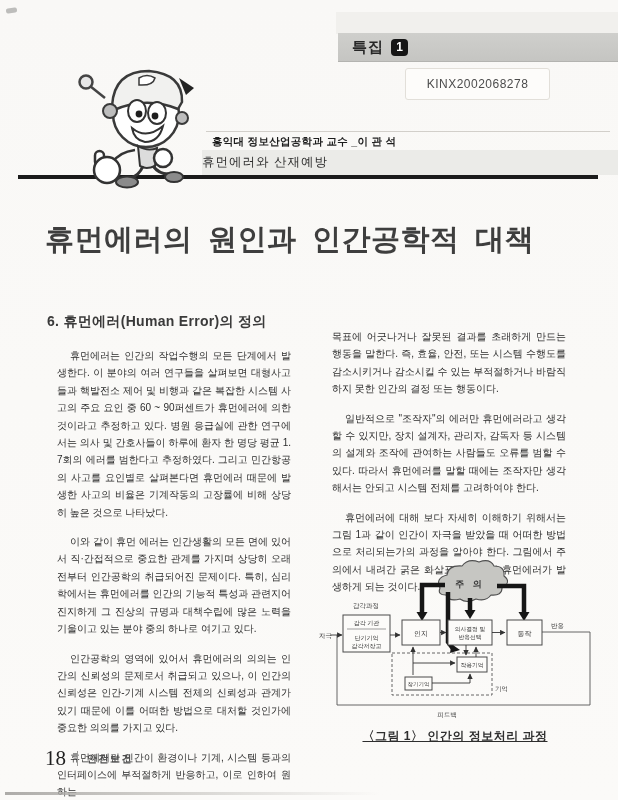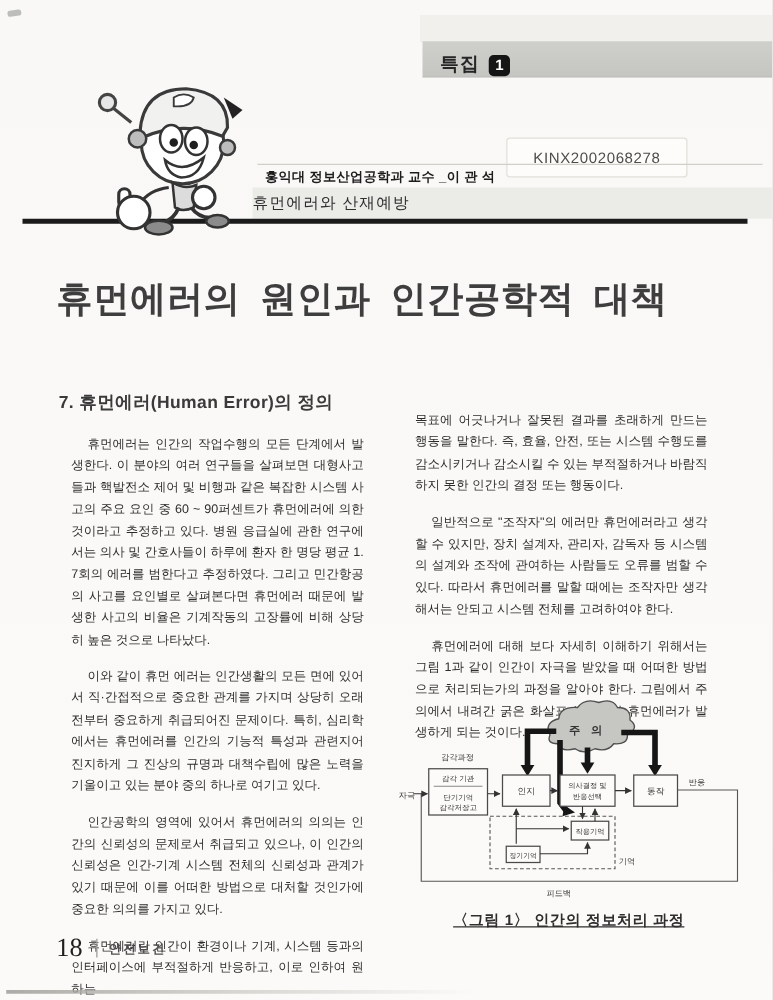--- a/index.html
+++ b/index.html
@@ -6,27 +6,27 @@
   .page{position:relative;width:618px;height:800px;background:linear-gradient(180deg,#f9f8f6,#fbfaf8);
         overflow:hidden;font-family:"Liberation Sans",sans-serif;}
   
   .speck{position:absolute;left:6px;top:8px;width:11px;height:5px;background:#8d8d8b;opacity:.55;border-radius:2px;transform:rotate(-8deg);}
   .bottom-shadow{position:absolute;left:5px;top:792px;width:375px;height:3px;
         background:linear-gradient(90deg,#9a9895,#c6c4c0 40%,transparent);opacity:.8;}
   .top-right-tint{position:absolute;left:336px;top:12px;width:282px;height:22px;background:#f1f0ed;}
   
   .feature-bar{position:absolute;left:338px;top:33px;width:280px;height:29px;
         background:linear-gradient(180deg,#cfcfcc,#c5c5c2);border-bottom:1px solid #b3b3b0;
-        display:flex;align-items:flex-end;padding-left:14px;box-sizing:border-box;}
+        display:flex;align-items:center;padding-left:14px;box-sizing:border-box;}
   .feature-label{font-size:15px;font-weight:bold;color:#262626;letter-spacing:1px;}
   .feature-num{display:inline-block;width:17px;height:17px;margin-left:7px;background:#151515;color:#fff;
         border-radius:4px;font-size:12px;font-weight:bold;text-align:center;line-height:17px;}
   .kinx-box{position:absolute;left:405px;top:68px;width:143px;height:30px;background:#fdfcfa;
         border:1px solid #e2dfd9;border-radius:3px;display:flex;align-items:center;justify-content:center;
-        font-size:12px;color:#4c4c4c;letter-spacing:.5px;margin-top:42px;}
+        font-size:12px;color:#4c4c4c;letter-spacing:.5px;}
   .author-rule{position:absolute;left:206px;top:131px;width:404px;height:1px;background:#d2cfca;}
   .author-line{position:absolute;left:212px;top:135px;font-size:10.5px;font-weight:bold;color:#1c1c1c;letter-spacing:.3px;}
   .series-band{position:absolute;left:202px;top:150px;width:416px;height:25px;background:#ebebe8;
         display:flex;align-items:center;box-sizing:border-box;}
   .series-label{font-size:12.5px;color:#2d2d2d;letter-spacing:1px;}
   .black-rule{position:absolute;left:18px;top:175px;width:580px;height:4px;background:#1b1b1b;}
   .mascot{position:absolute;left:50px;top:56px;width:190px;height:135px;z-index:5;}
   
   .main-title{position:absolute;left:45px;top:220px;width:560px;font-size:29px;font-weight:bold;
         color:#3e3e3e;letter-spacing:.5px;word-spacing:7px;}
@@ -95,23 +95,23 @@
     <circle cx="113" cy="102" r="9" fill="#fff" stroke="#333" stroke-width="2.5"></circle>
     <path d="M93 110 q-4 10 -13 12" fill="none" stroke="#333" stroke-width="3"></path>
     <path d="M103 110 q6 8 15 8" fill="none" stroke="#333" stroke-width="3"></path>
     <ellipse cx="77" cy="126" rx="11" ry="5.5" fill="#8b8b8b" stroke="#333" stroke-width="2"></ellipse>
     <ellipse cx="124" cy="121" rx="9" ry="5" fill="#8b8b8b" stroke="#333" stroke-width="2"></ellipse>
   </svg>
 
   <div class="main-title">휴먼에러의 원인과 인간공학적 대책</div>
 
   <div class="col col-left">
-    <h2 class="section-heading">7. 휴먼에러(Human Error)의 정의</h2>
+    <h2 class="section-heading">6. 휴먼에러(Human Error)의 정의</h2>
     <p>휴먼에러는 인간의 작업수행의 모든 단계에서 발생한다. 이 분야의 여러 연구들을 살펴보면 대형사고들과 핵발전소 제어 및 비행과 같은 복잡한 시스템 사고의 주요 요인 중 60 ~ 90퍼센트가 휴먼에러에 의한 것이라고 추정하고 있다. 병원 응급실에 관한 연구에서는 의사 및 간호사들이 하루에 환자 한 명당 평균 1.7회의 에러를 범한다고 추정하였다. 그리고 민간항공의 사고를 요인별로 살펴본다면 휴먼에러 때문에 발생한 사고의 비율은 기계작동의 고장률에 비해 상당히 높은 것으로 나타났다.</p>
-    <p>이와 같이 휴먼 에러는 인간생활의 모든 면에 있어서 직·간접적으로 중요한 관계를 가지며 상당히 오래 전부터 중요하게 취급되어진 문제이다. 특히, 심리학에서는 휴먼에러를 인간의 기능적 특성과 관련지어 진지하게 그 진상의 규명과 대책수립에 많은 노력을 기울이고 있는 분야 중의 하나로 여기고 있다.</p>
+    <p>이와 같이 휴먼 에러는 인간생활의 모든 면에 있어서 직·간접적으로 중요한 관계를 가지며 상당히 오래 전부터 인간공학의 취급되어진 문제이다. 특히, 심리학에서는 휴먼에러를 인간의 기능적 특성과 관련지어 진지하게 그 진상의 규명과 대책수립에 많은 노력을 기울이고 있는 분야 중의 하나로 여기고 있다.</p>
     <p>인간공학의 영역에 있어서 휴먼에러의 의의는 인간의 신뢰성의 문제로서 취급되고 있으나, 이 인간의 신뢰성은 인간-기계 시스템 전체의 신뢰성과 관계가 있기 때문에 이를 어떠한 방법으로 대처할 것인가에 중요한 의의를 가지고 있다.</p>
     <p>휴먼에러란 인간이 환경이나 기계, 시스템 등과의 인터페이스에 부적절하게 반응하고, 이로 인하여 원하는</p>
   </div>
 
   <div class="col col-right">
     <p class="no-indent">목표에 어긋나거나 잘못된 결과를 초래하게 만드는 행동을 말한다. 즉, 효율, 안전, 또는 시스템 수행도를 감소시키거나 감소시킬 수 있는 부적절하거나 바람직하지 못한 인간의 결정 또는 행동이다.</p>
     <p>일반적으로 "조작자"의 에러만 휴먼에러라고 생각할 수 있지만, 장치 설계자, 관리자, 감독자 등 시스템의 설계와 조작에 관여하는 사람들도 오류를 범할 수 있다. 따라서 휴먼에러를 말할 때에는 조작자만 생각해서는 안되고 시스템 전체를 고려하여야 한다.</p>
     <p>휴먼에러에 대해 보다 자세히 이해하기 위해서는 그림 1과 같이 인간이 자극을 받았을 때 어떠한 방법으로 처리되는가의 과정을 알아야 한다. 그림에서 주의에서 내려간 굵은 화살표 부분에서 휴먼에러가 발생하게 되는 것이다.</p>
   </div>
 

